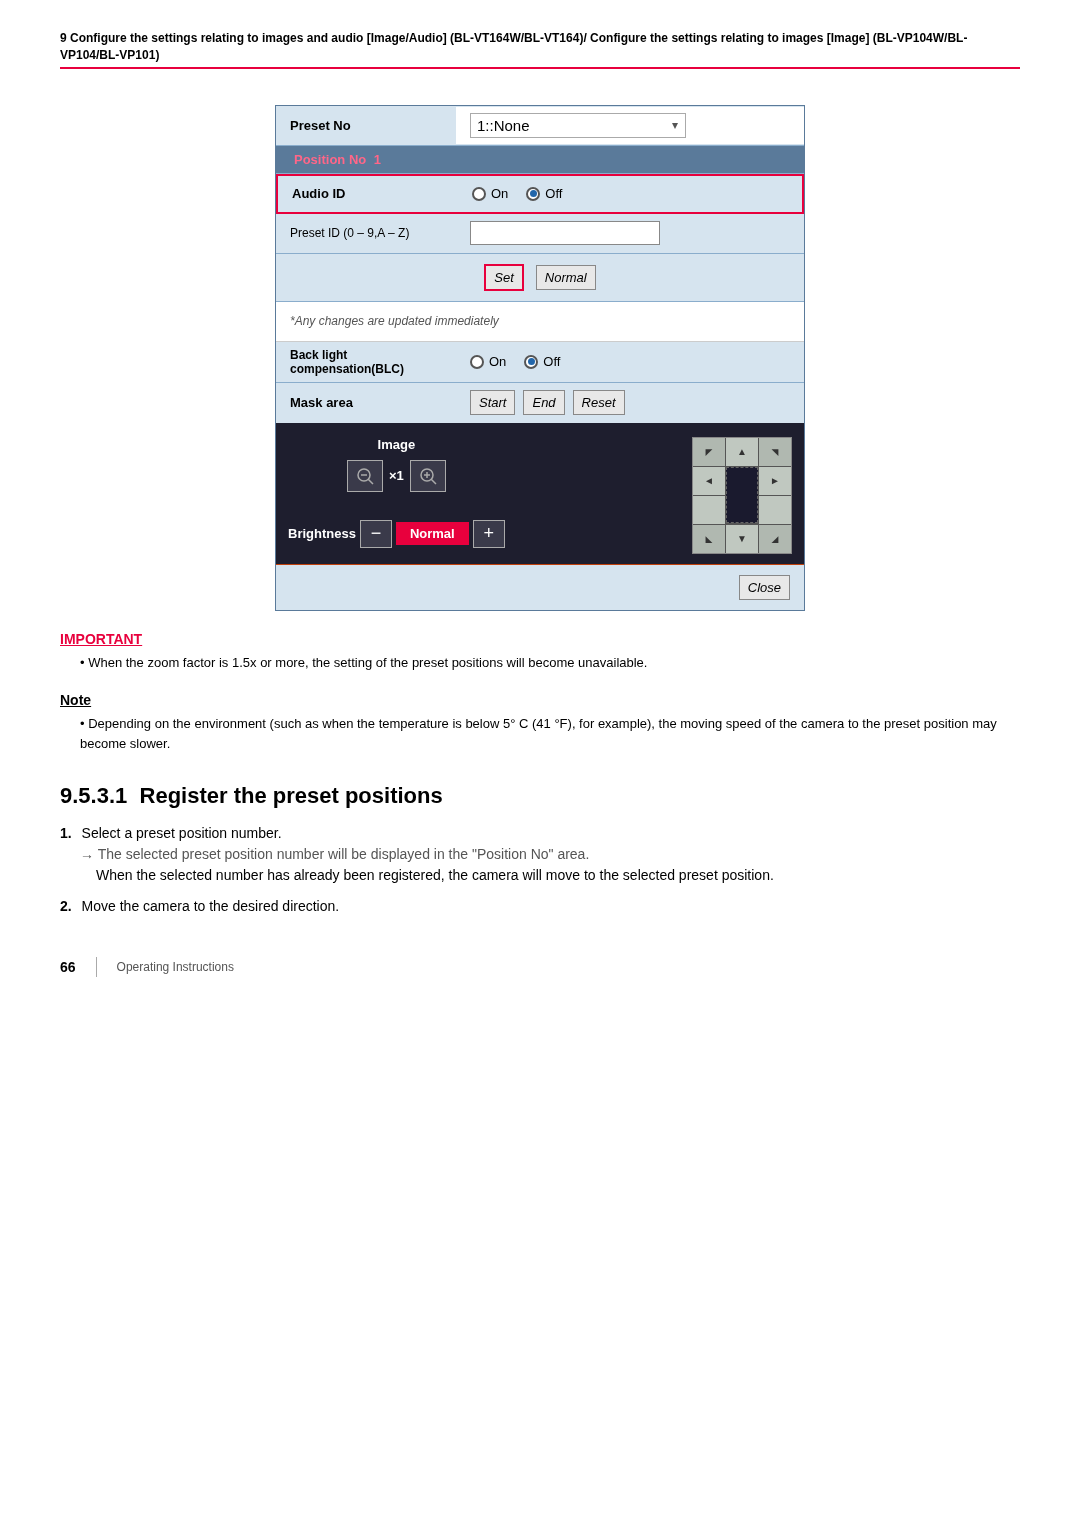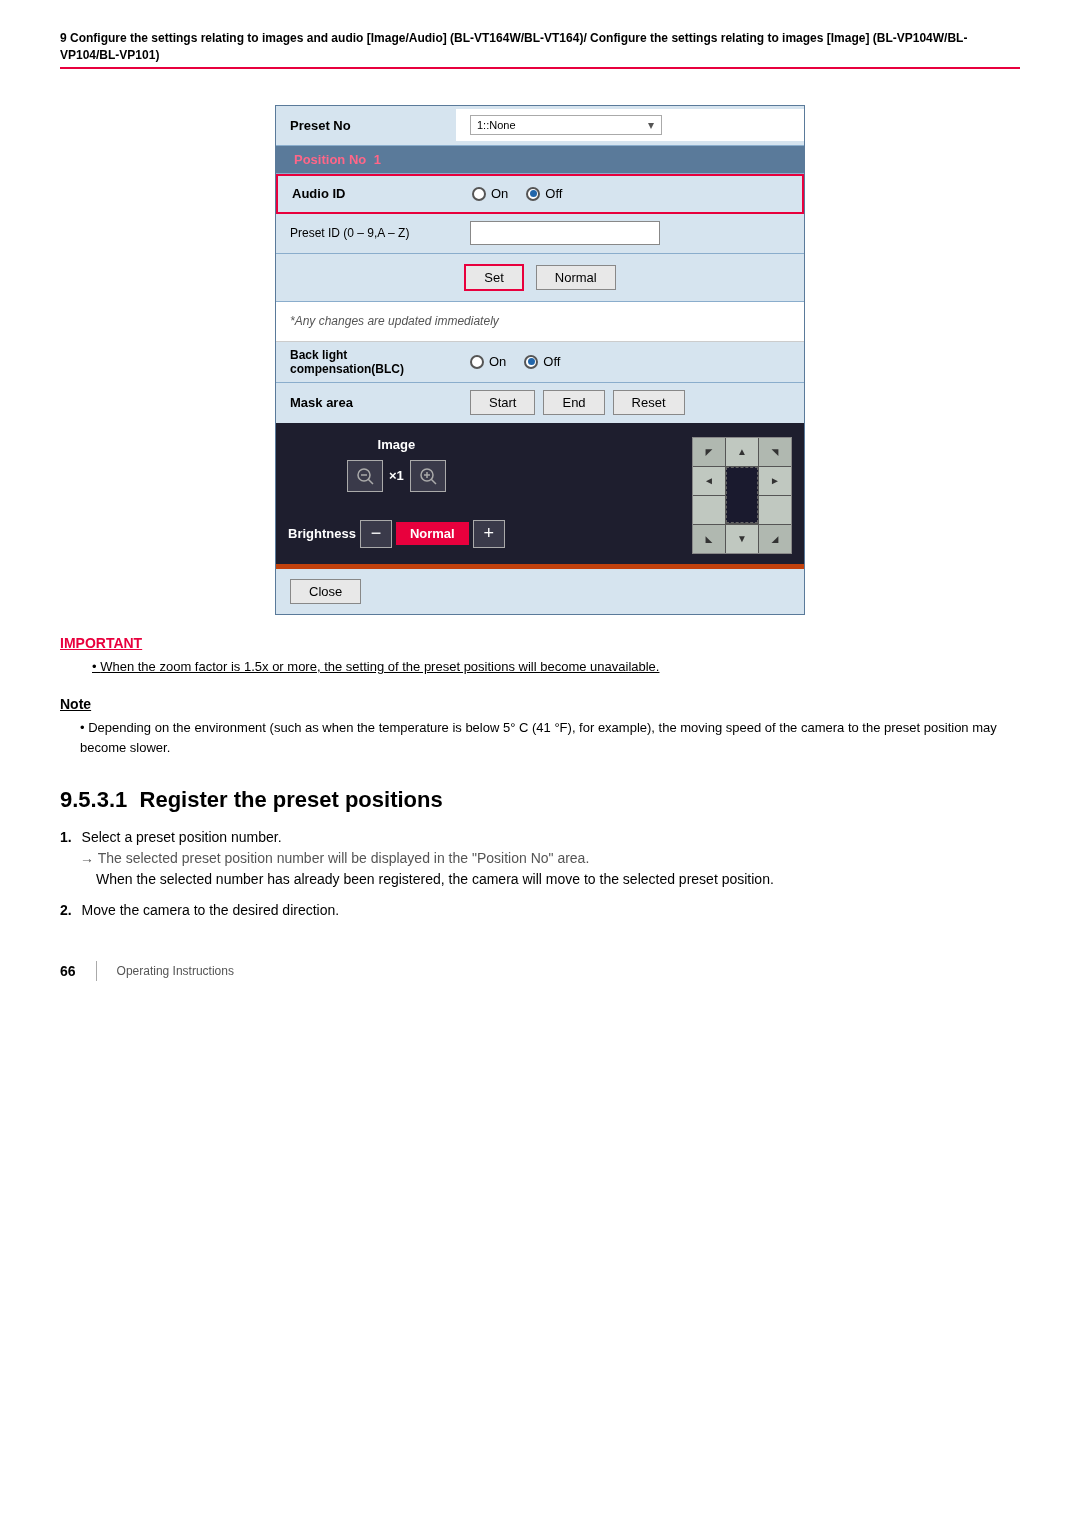--- a/index.html
+++ b/index.html
@@ -104,24 +104,25 @@
       padding: 3px 6px;
       font-size: 13px;
       width: 200px;
       background: #fff;
     }
 
     
     .btn {
       border: 1.5px solid #888;
       background: #e8e8e8;
-      padding: 4px 18px;
+      padding: 4px 8px;
       font-size: 13px;
       cursor: pointer;
       font-weight: normal;
+      font-style: italic;
     }
 
     .btn.pink-outline-btn {
       border: 2px solid #e8003d;
       background: #e8e8e8;
     }
 
     
     .position-header {
       background: #5a7a9a;
@@ -215,44 +216,43 @@
       padding: 4px 14px;
       font-size: 13px;
       font-weight: bold;
       border: none;
       cursor: pointer;
     }
 
     
     .close-row {
       display: flex;
-      justify-content: flex-start;
+      justify-content: flex-end;
       padding: 10px 14px;
       background: #d6e4ef;
-      border-top: 5px solid #c2410c;
+      border-top: 1px solid #c2410c;
     }
 
     
     .important-section {
       margin: 20px 0;
     }
 
     .important-title {
       font-weight: bold;
       color: #e8003d;
       text-decoration: underline;
       font-size: 14px;
       margin-bottom: 6px;
     }
 
     .important-text {
       font-size: 13px;
-      margin-left: 32px;
+      margin-left: 20px;
       line-height: 1.5;
-      text-decoration: underline;
     }
 
     
     .note-section {
       margin: 14px 0;
     }
 
     .note-title {
       font-weight: bold;
       text-decoration: underline;
@@ -363,21 +363,21 @@
 <div class="page-header">
   <span>9 Configure the settings relating to images and audio [Image/Audio] (BL-VT164W/BL-VT164)/ Configure the settings relating to images [Image] (BL-VP104W/BL-VP104/BL-VP101)</span>
 </div>
 
 <div class="main-panel">
 
   <div class="panel-row" style="background:#d6e4ef;">
     <div class="label-cell">Preset No</div>
     <div class="value-cell">
       <div class="select-wrapper">
-        <select style="border:1px solid #aaa; padding:3px 24px 3px 6px; font-size:11px; width:192px; background:#fff;">
+        <select style="border:1px solid #aaa; padding:3px 24px 3px 6px; font-size:15px; width:216px; background:#fff;">
           <option>1::None</option>
         </select>
       </div>
     </div>
   </div>
 
   <div class="position-header">
     <span>Position No</span>
     <span style="color:#ff6688; margin-left:4px;">1</span>
   </div>

